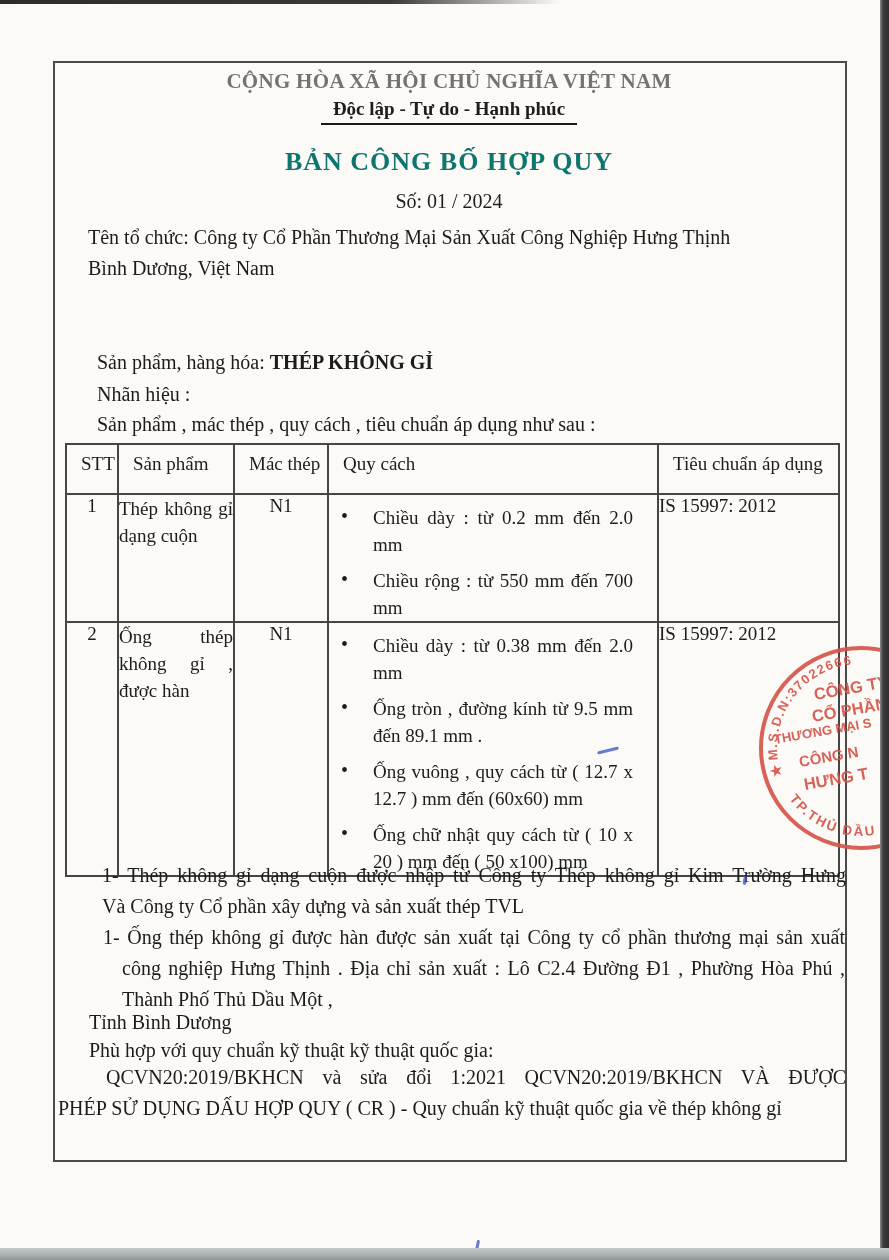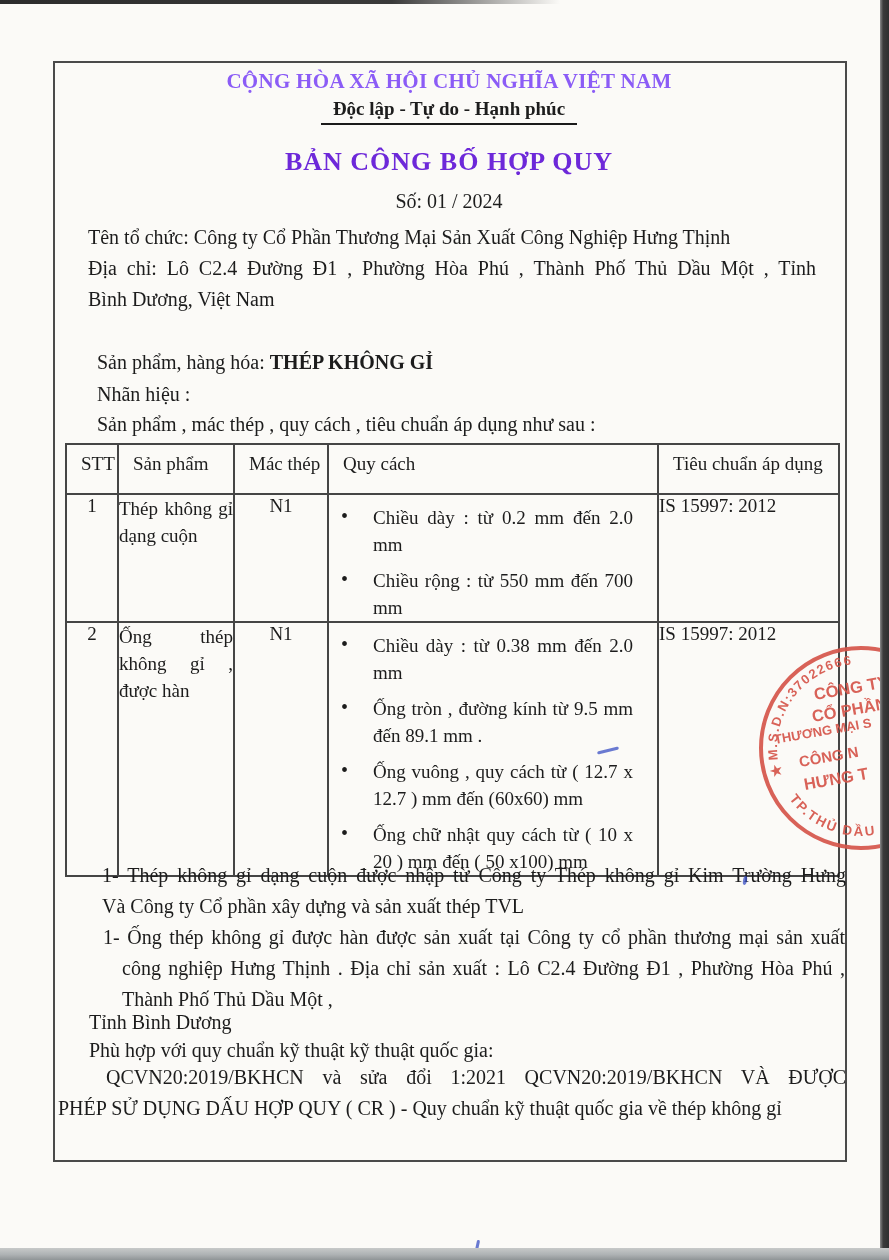--- a/index.html
+++ b/index.html
@@ -12,25 +12,25 @@
   
   .top-strip{left:0;top:0;height:4px;width:560px;
     background:linear-gradient(to right,#2c2c2c 0%,#3a3a3a 70%,rgba(60,60,60,0) 100%);}
   .right-strip{top:0;right:0;width:9px;height:1260px;
     background:linear-gradient(to right,#8a8a8a 0%,#3b3b3b 35%,#2f2f2f 100%);z-index:40;}
   .bottom-strip{left:0;top:1248px;width:889px;height:12px;
     background:linear-gradient(to bottom,#c7c9c9 0%,#aeb2b4 55%,#8f9496 100%);z-index:40;}
   .frame{left:53px;top:61px;width:790px;height:1097px;border:2px solid #4a4a4a;}
   
   .hdr{left:53px;width:792px;text-align:center;}
-  .republic{top:69px;font-size:21px;font-weight:bold;letter-spacing:.3px;color:#8b5cf6;}
+  .republic{top:69px;font-size:21px;font-weight:bold;letter-spacing:.3px;color:#737373;}
   .motto-wrap{top:98px;}
   .motto{display:inline-block;font-size:19px;font-weight:bold;
     border-bottom:2px solid #1a1a1a;padding:0 12px 3px 12px;}
-  .title{top:147px;font-size:26px;font-weight:bold;letter-spacing:1px;color:#6d28d9;}
+  .title{top:147px;font-size:26px;font-weight:bold;letter-spacing:1px;color:#0f766e;}
   .docnum{top:190px;font-size:20px;}
   
   .body-text{font-size:20px;line-height:31px;color:#1c1c1c;}
   .jl{text-align:justify;text-align-last:justify;}
   .org-block{left:88px;top:222px;width:728px;}
   .product-line{left:97px;top:347px;}
   .brand-line{left:97px;top:379px;}
   .intro-line{left:97px;top:409px;}
   .bold{font-weight:bold;}
   
@@ -78,21 +78,20 @@
 
   <div class="abs hdr republic">CỘNG HÒA XÃ HỘI CHỦ NGHĨA VIỆT NAM</div>
   <div class="abs hdr motto-wrap">
     <span class="motto">Độc lập - Tự do - Hạnh phúc</span>
   </div>
   <div class="abs hdr title">BẢN CÔNG BỐ HỢP QUY</div>
   <div class="abs hdr docnum">Số: 01 / 2024</div>
 
   <div class="abs body-text org-block">
     <div>Tên tổ chức: Công ty Cổ Phần Thương Mại Sản Xuất Công Nghiệp Hưng Thịnh</div>
-    <div class="jl">Địa chỉ: Lô C2.4 Đường Đ1 , Phường Hòa Phú , Thành Phố Thủ Dầu Một , Tỉnh</div>
     <div>Bình Dương, Việt Nam</div>
   </div>
 
   <div class="abs body-text product-line">
     <span>Sản phẩm, hàng hóa: </span><span class="bold">THÉP KHÔNG GỈ</span>
   </div>
   <div class="abs body-text brand-line">Nhãn hiệu :</div>
   <div class="abs body-text intro-line">Sản phẩm , mác thép , quy cách , tiêu chuẩn áp dụng như sau :</div>
 
   <table class="spec">

